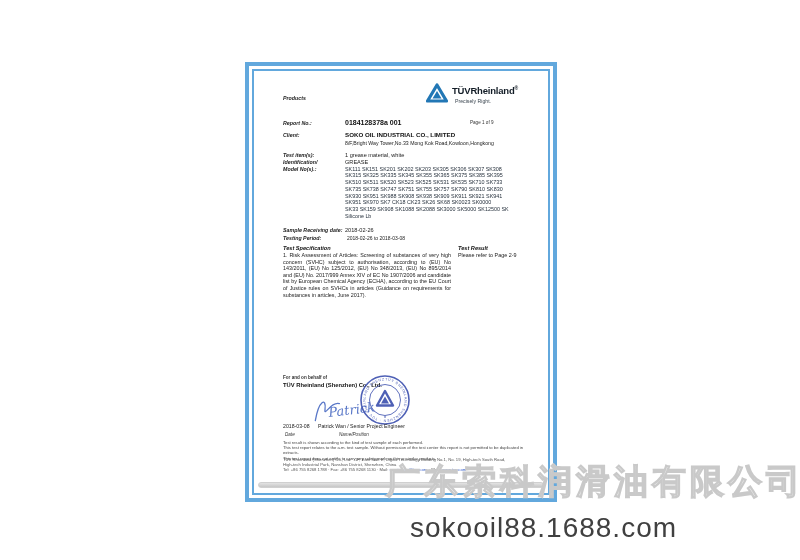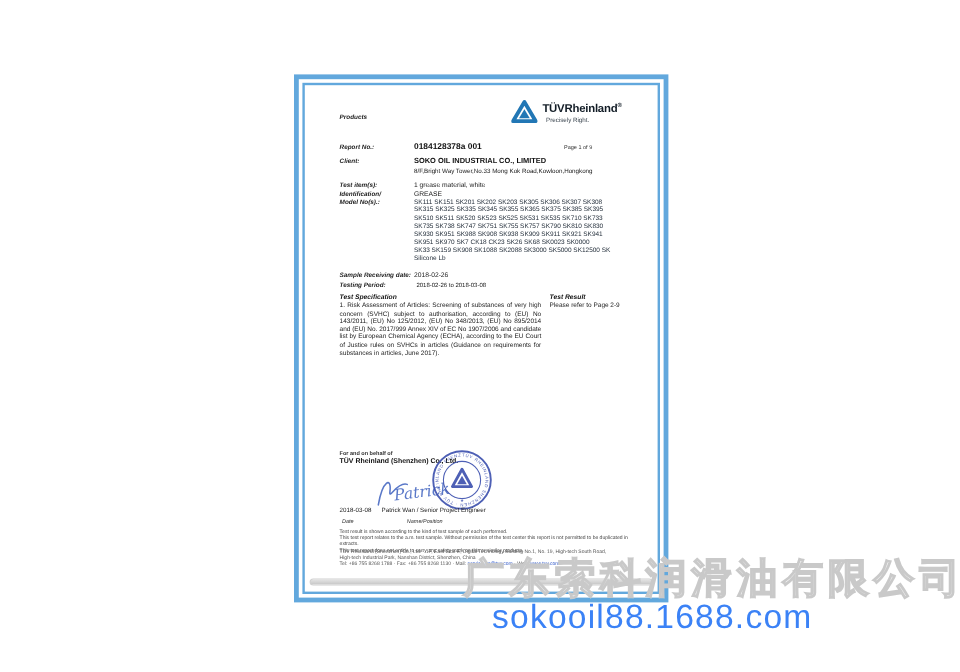--- a/index.html
+++ b/index.html
@@ -39,21 +39,21 @@
   .pagescroll{
     position:absolute;left:4px;right:4px;top:411px;height:6px;border-radius:3px;
     background:linear-gradient(180deg,#e3e3e3,#c7c7c7);border:1px solid #d0d0d0;box-sizing:border-box;
   }
   
   .wm-cjk{
     position:absolute;left:386px;top:459px;font-size:34px;font-weight:bold;letter-spacing:4px;
     color:rgba(240,240,240,0.55);-webkit-text-stroke:1.2px #c9c9c9;white-space:nowrap;z-index:5;
   }
   .wm-domain{
-    position:absolute;left:410px;top:498px;font-size:28px;color:#3b82f6;letter-spacing:1px;
+    position:absolute;left:410px;top:512px;font-size:28px;color:#404040;letter-spacing:1px;
     white-space:nowrap;z-index:5;
   }
 </style>
 </head>
 <body>
 
 <div class="canvas">
 
   <div class="frame-outer">
     <div class="frame-inner">

